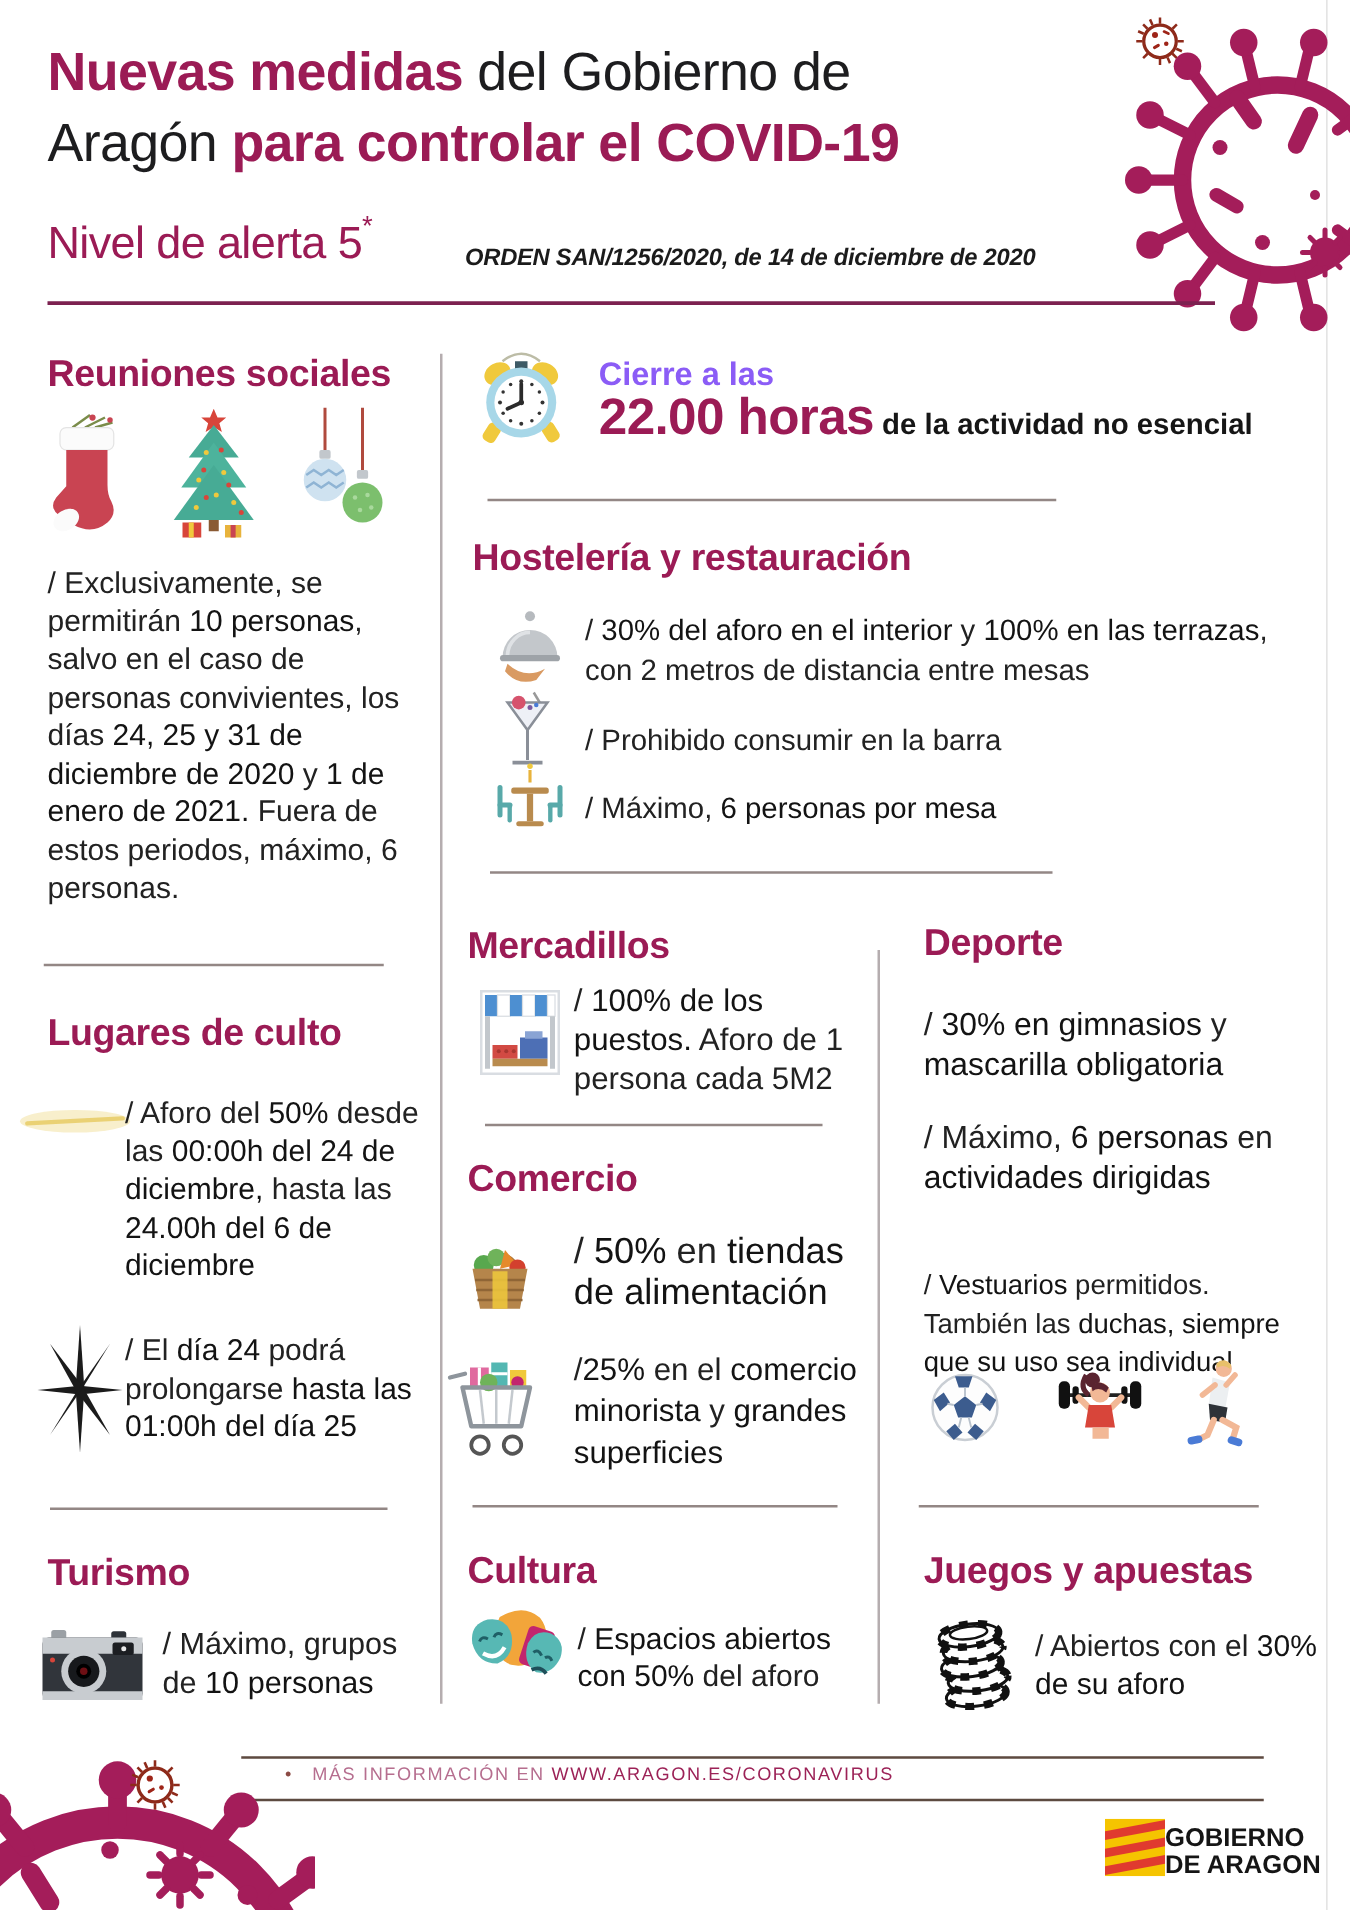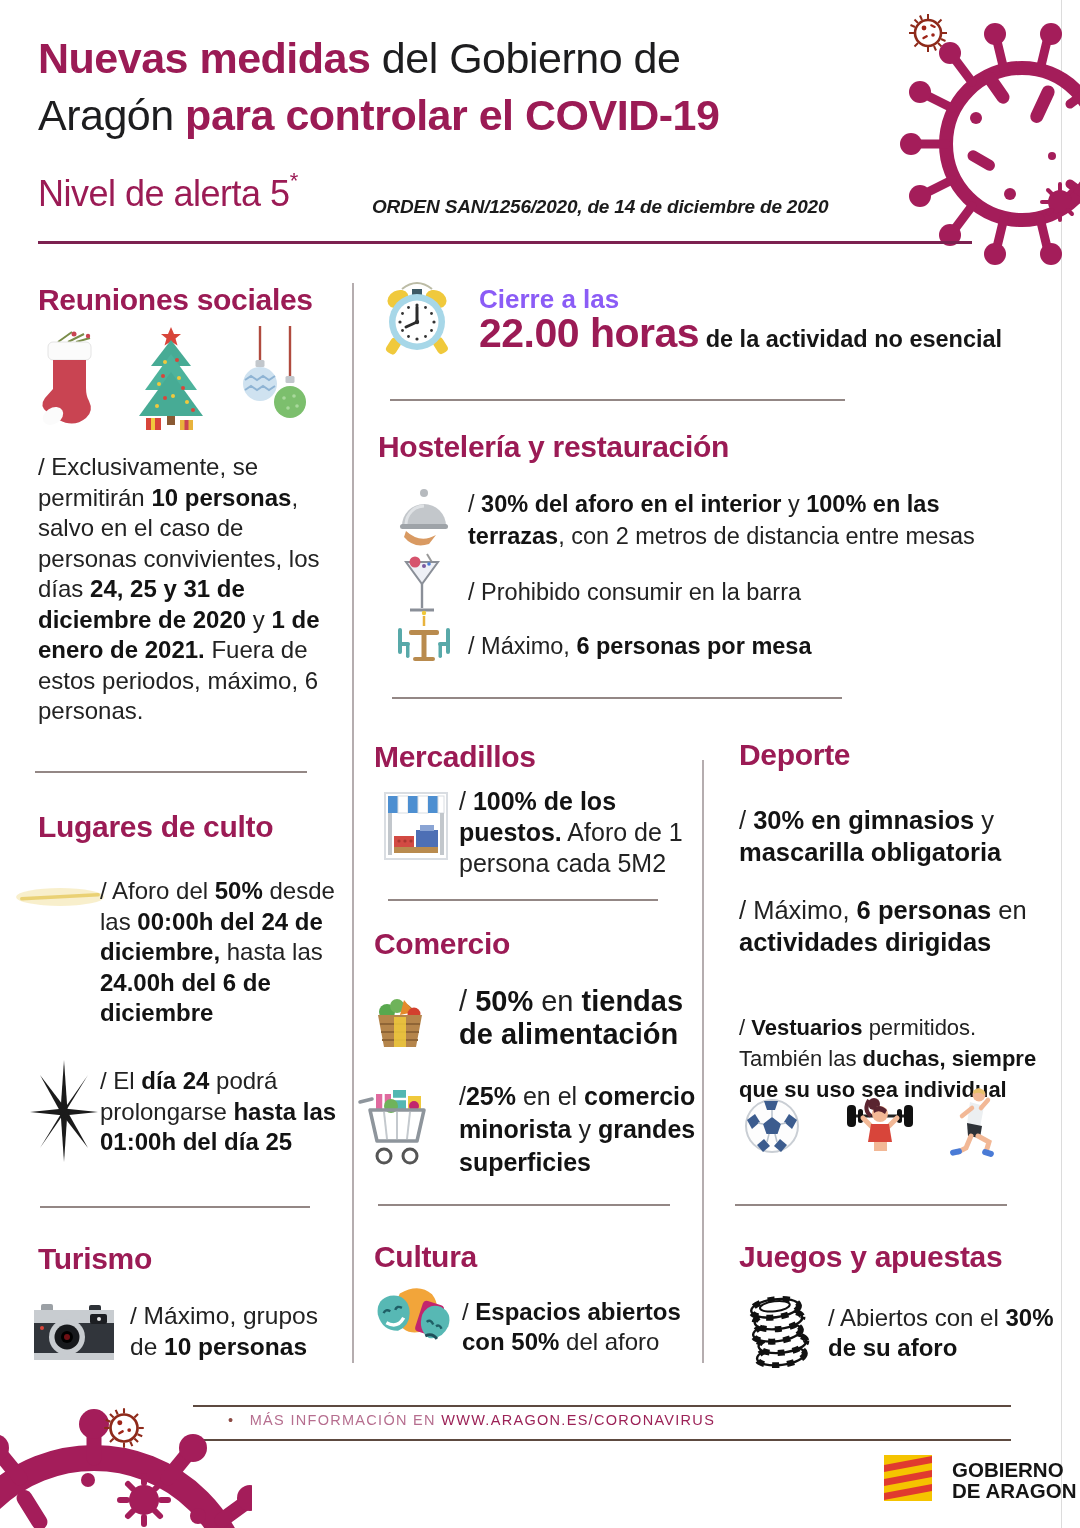--- a/index.html
+++ b/index.html
@@ -25,21 +25,21 @@
   .title .accent{color:var(--accent)}
   .title b{font-weight:700}
   .nivel{left:38px;top:168px;font-size:36px;color:var(--accent);font-weight:400;letter-spacing:-.5px}
   .nivel sup{font-size:22px;vertical-align:18px}
   .order{left:372px;top:196px;font-size:19px;font-style:italic;font-weight:700;color:#1b1b1b;letter-spacing:-.2px}
   .rule-header{left:38px;top:241px;width:934px;height:3px;background:#7c2150}
 
   
   .h2{font-weight:700;color:var(--accent);font-size:30px;letter-spacing:-.3px}
   .rich{color:var(--body)}
-  .rich b{font-weight:700;color:#131313}
+  .rich b{font-weight:400;color:#131313}
   .hdiv{height:2px;background:var(--divider);opacity:.75}
   .vdiv{width:2px;background:var(--vdiv)}
 
   
   .reu-title{left:38px;top:283px}
   .xmas{left:38px;top:326px;display:flex;align-items:flex-end}
   .reu-body{left:38px;top:452px;width:308px;font-size:24px;line-height:30.5px}
   .div-l1{left:35px;top:771px;width:272px}
   .culto-title{left:38px;top:810px}
   .streak{left:14px;top:880px;width:92px;height:34px}
@@ -98,21 +98,21 @@
   .juegos-title{left:739px;top:1240px}
   .chips-wrap{left:748px;top:1294px;width:62px;height:74px}
   .juegos-t{left:828px;top:1303px;width:228px;font-size:24px;line-height:30px}
 
   
   .fline1{left:193px;top:1405px;width:818px;height:2px;background:var(--fline)}
   .fline2{left:193px;top:1439px;width:818px;height:2px;background:var(--fline)}
   .finfo{left:228px;top:1412px;font-size:14.5px;letter-spacing:1.3px;color:var(--fpink);font-weight:400}
   .finfo .dot{margin-right:10px;color:#8c4a44}
   .finfo .flink{font-weight:400;color:#9c2257}
-  .logo{left:884px;top:1455px;display:flex;align-items:center;gap:20px}
+  .logo{left:884px;top:1455px;display:flex;align-items:center;gap:0}
   .logo-text{font-size:20.5px;font-weight:700;line-height:21px;color:#151515;letter-spacing:0}
 
   .virus-tr{right:-4px;top:6px;width:220px;height:292px}
   .svirus-tr{left:903px;top:8px;width:50px;height:50px}
   .virus-bl{left:-18px;top:1408px;width:270px;height:120px}
   .svirus-bl{left:98px;top:1402px;width:52px;height:52px}
 </style>
 </head>
 <body>
 

